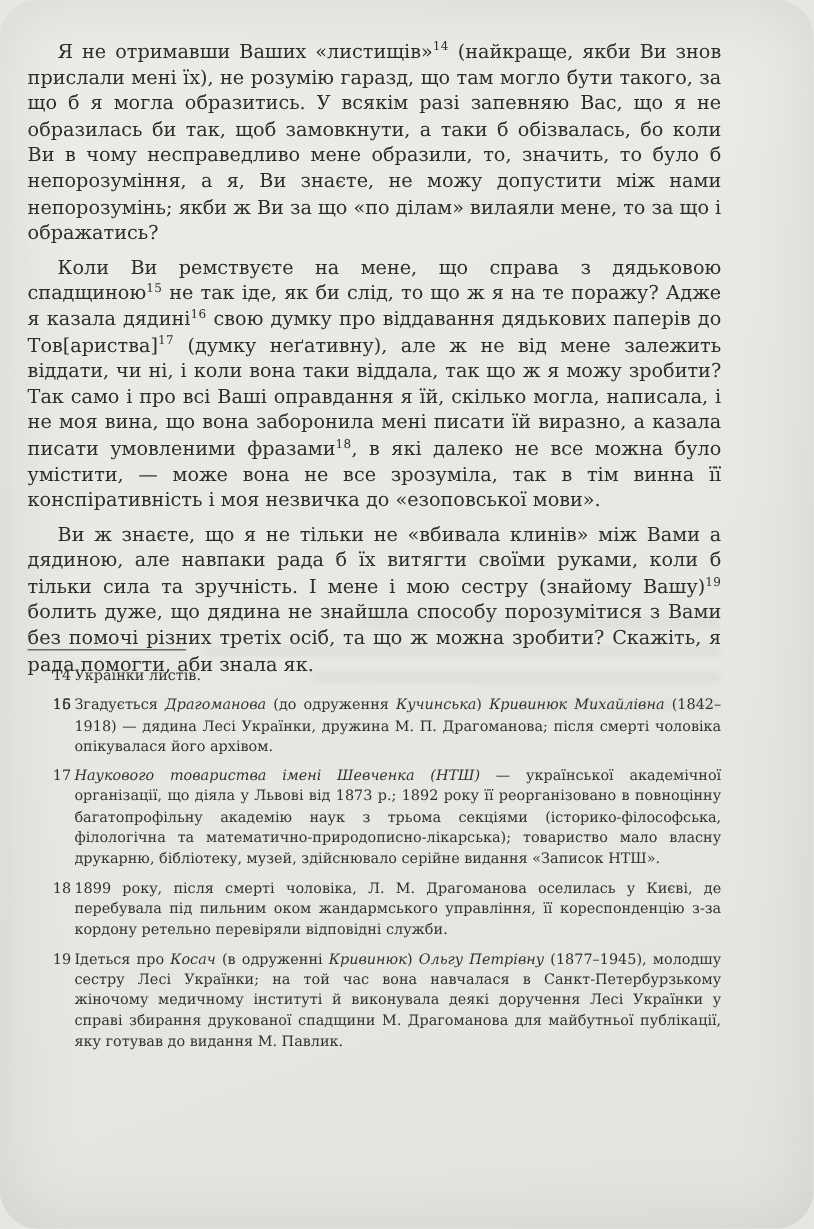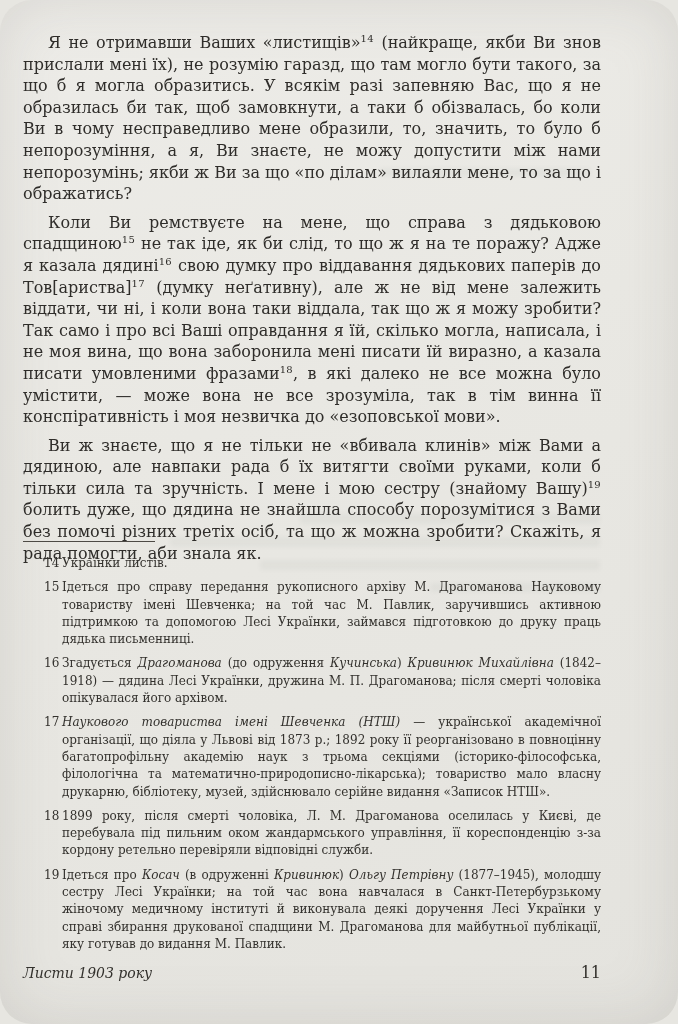--- a/index.html
+++ b/index.html
@@ -81,26 +81,22 @@
   <div class="content">
       <p>Я не отримавши Ваших «листищів»<sup>14</sup> (найкраще, якби Ви знов прислали мені їх), не розумію гаразд, що там могло бути такого, за що б я могла образитись. У всякім разі запевняю Вас, що я не образилась би так, щоб замовкнути, а таки б обізвалась, бо коли Ви в чому несправедливо мене образили, то, значить, то було б непорозуміння, а я, Ви знаєте, не можу допустити між нами непорозумінь; якби ж Ви за що «по ділам» вилаяли мене, то за що і ображатись?</p>
       <p>Коли Ви ремствуєте на мене, що справа з дядьковою спадщиною<sup>15</sup> не так іде, як би слід, то що ж я на те поражу? Адже я казала дядині<sup>16</sup> свою думку про віддавання дядькових паперів до Тов[ариства]<sup>17</sup> (думку неґативну), але ж не від мене залежить віддати, чи ні, і коли вона таки віддала, так що ж я можу зробити? Так само і про всі Ваші оправдання я їй, скілько могла, написала, і не моя вина, що вона заборонила мені писати їй виразно, а казала писати умовленими фразами<sup>18</sup>, в які далеко не все можна було умістити, — може вона не все зрозуміла, так в тім винна її конспіративність і моя незвичка до «езоповської мови».</p>
       <p>Ви ж знаєте, що я не тільки не «вбивала клинів» між Вами а дядиною, але навпаки рада б їх витягти своїми руками, коли б тільки сила та зручність. І мене і мою сестру (знайому Вашу)<sup>19</sup> болить дуже, що дядина не знайшла способу порозумітися з Вами без помочі різних третіх осіб, та що ж можна зробити? Скажіть, я рада помогти, аби знала як.</p>
     </div>
 
   <div class="footnotes">
     <div class="fn-rule"></div>
     <div>
         <div class="footnote"><span class="fn-num">14</span><span>Українки листів.</span></div>
-        <div class="footnote"><span class="fn-num">15</span><span>Ідеться про справу передання рукописного архіву М. Драгоманова Науковому товариству імені Шевченка; на той час М. Павлик, заручившись активною підтримкою та допомогою Лесі Українки, займався підготовкою до друку праць дядька письменниці.</span></div>
+        <div class="footnote"><span class="fn-num">15</span></div>
         <div class="footnote"><span class="fn-num">16</span><span>Згадується <i>Драгоманова</i> (до одруження <i>Кучинська</i>) <i>Кривинюк Михайлівна</i> (1842–1918) — дядина Лесі Українки, дружина М. П. Драгоманова; після смерті чоловіка опікувалася його архівом.</span></div>
         <div class="footnote"><span class="fn-num">17</span><span><i>Наукового товариства імені Шевченка (НТШ)</i> — української академічної організації, що діяла у Львові від 1873 р.; 1892 року її реорганізовано в повноцінну багатопрофільну академію наук з трьома секціями (історико-філософська, філологічна та математично-природописно-лікарська); товариство мало власну друкарню, бібліотеку, музей, здійснювало серійне видання «Записок НТШ».</span></div>
         <div class="footnote"><span class="fn-num">18</span><span>1899 року, після смерті чоловіка, Л. М. Драгоманова оселилась у Києві, де перебувала під пильним оком жандармського управління, її кореспонденцію з-за кордону ретельно перевіряли відповідні служби.</span></div>
         <div class="footnote"><span class="fn-num">19</span><span>Ідеться про <i>Косач</i> (в одруженні <i>Кривинюк</i>) <i>Ольгу Петрівну</i> (1877–1945), молодшу сестру Лесі Українки; на той час вона навчалася в Санкт-Петербурзькому жіночому медичному інституті й виконувала деякі доручення Лесі Українки у справі збирання друкованої спадщини М. Драгоманова для майбутньої публікації, яку готував до видання М. Павлик.</span></div>
       </div>
   </div>
 
-  <div class="footer">
-    <span class="footer-title">Листи 1903 року</span>
-    <span class="page-num">11</span>
-  </div>
 
 </div>
 
 </body></html>

